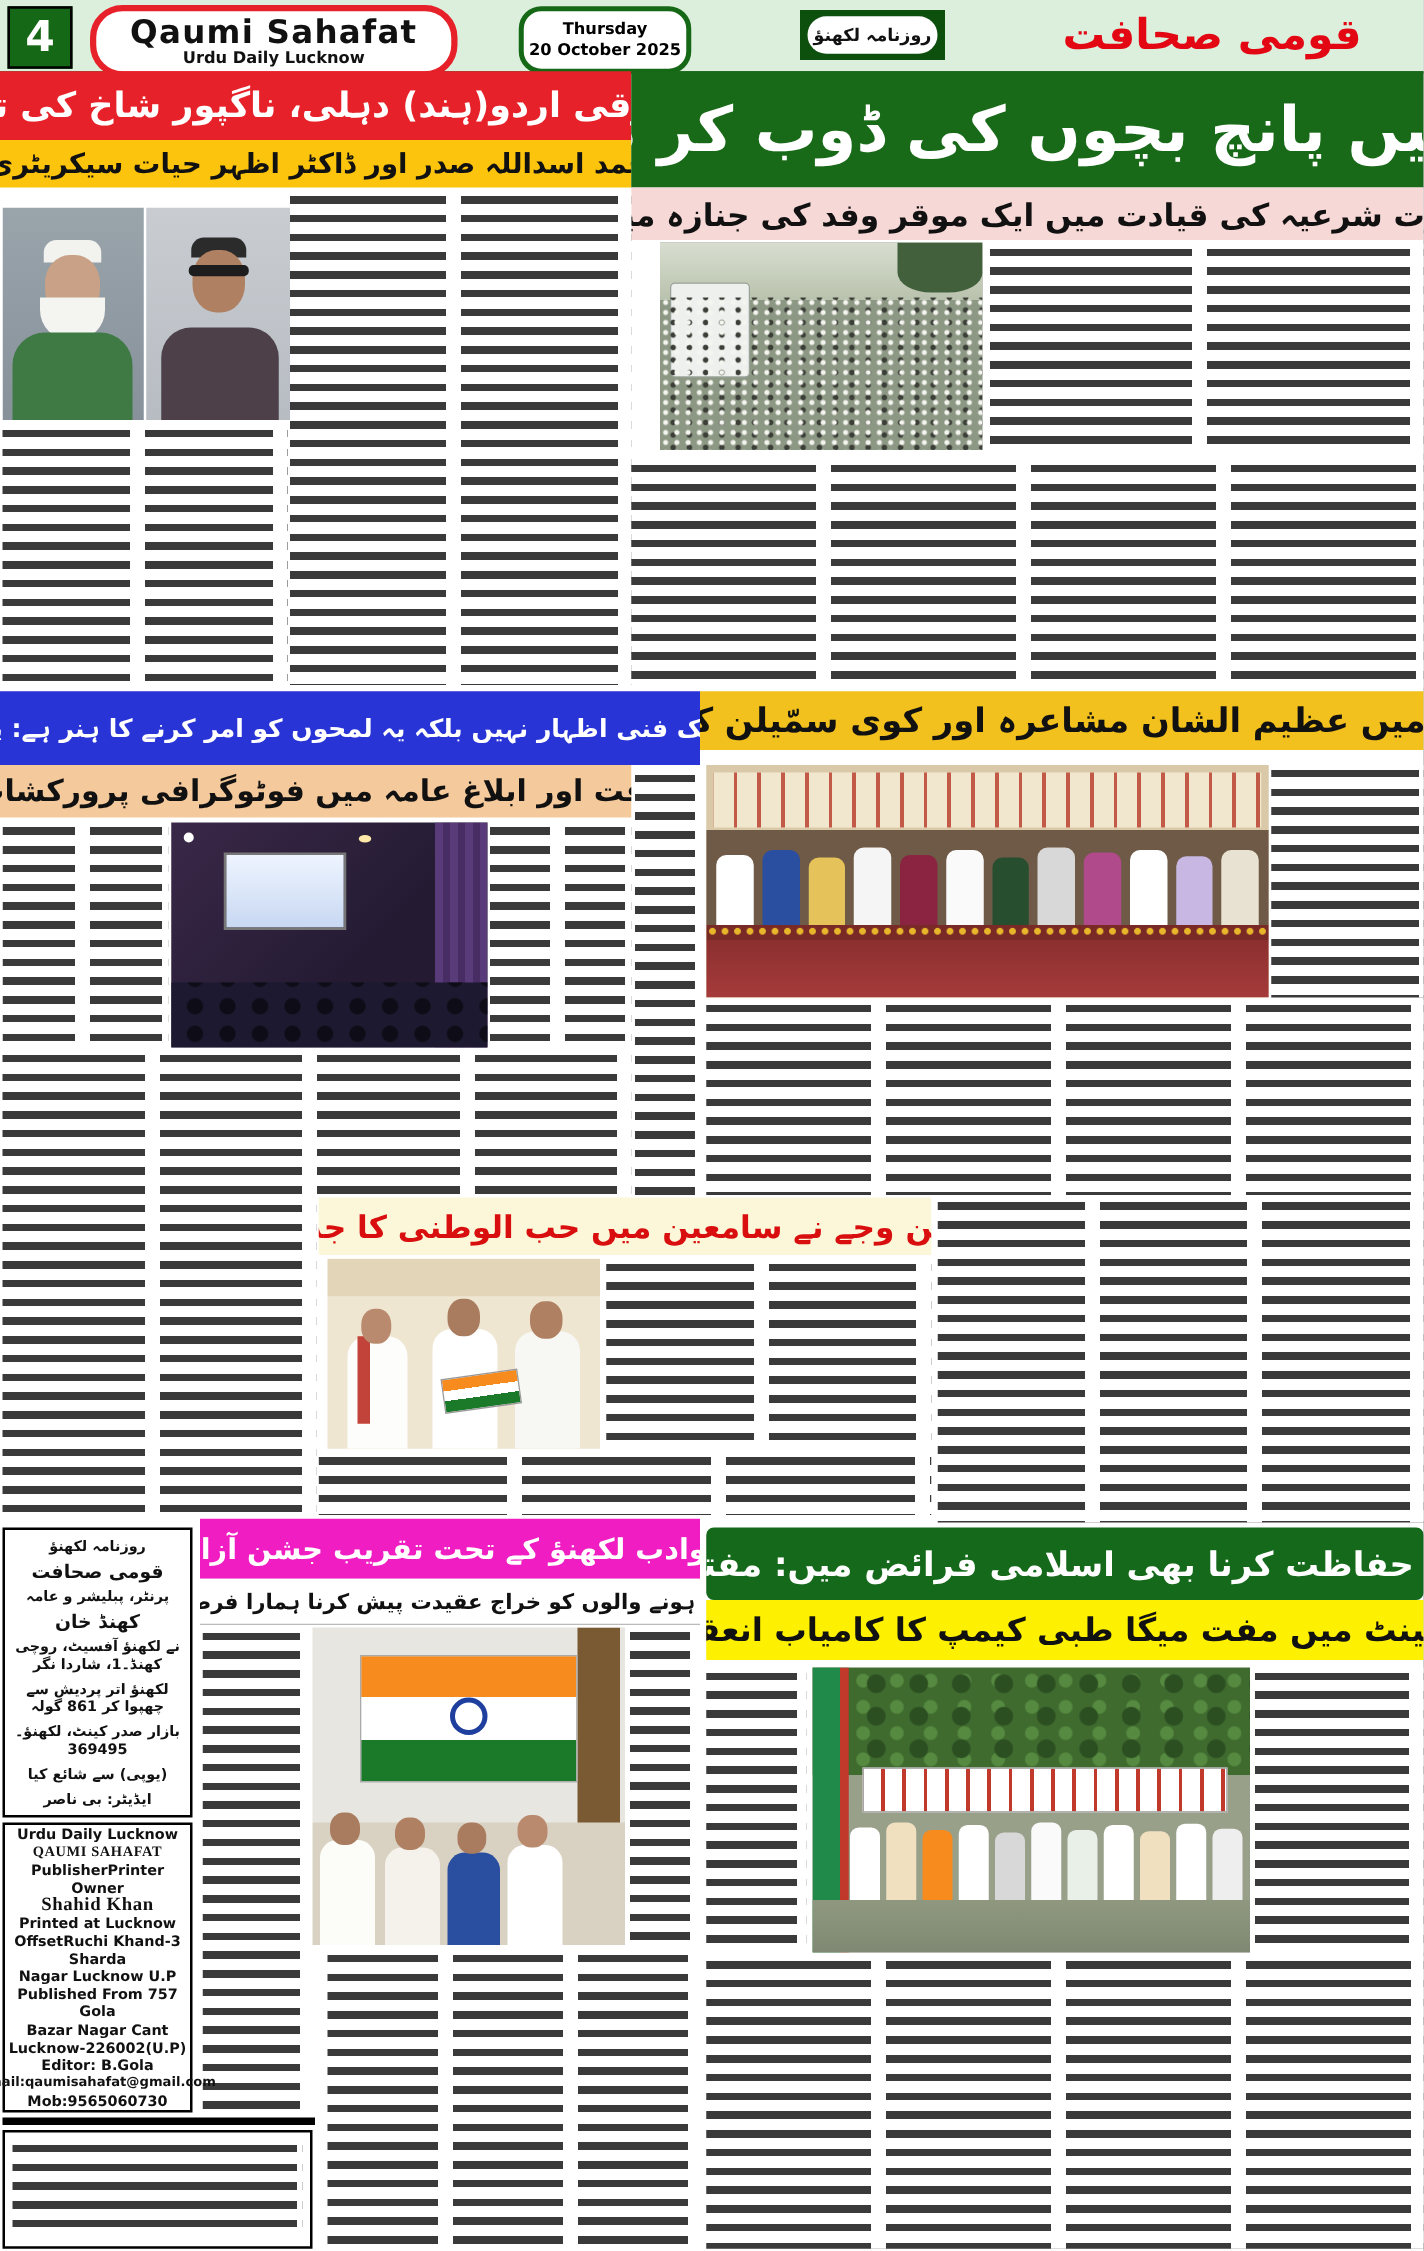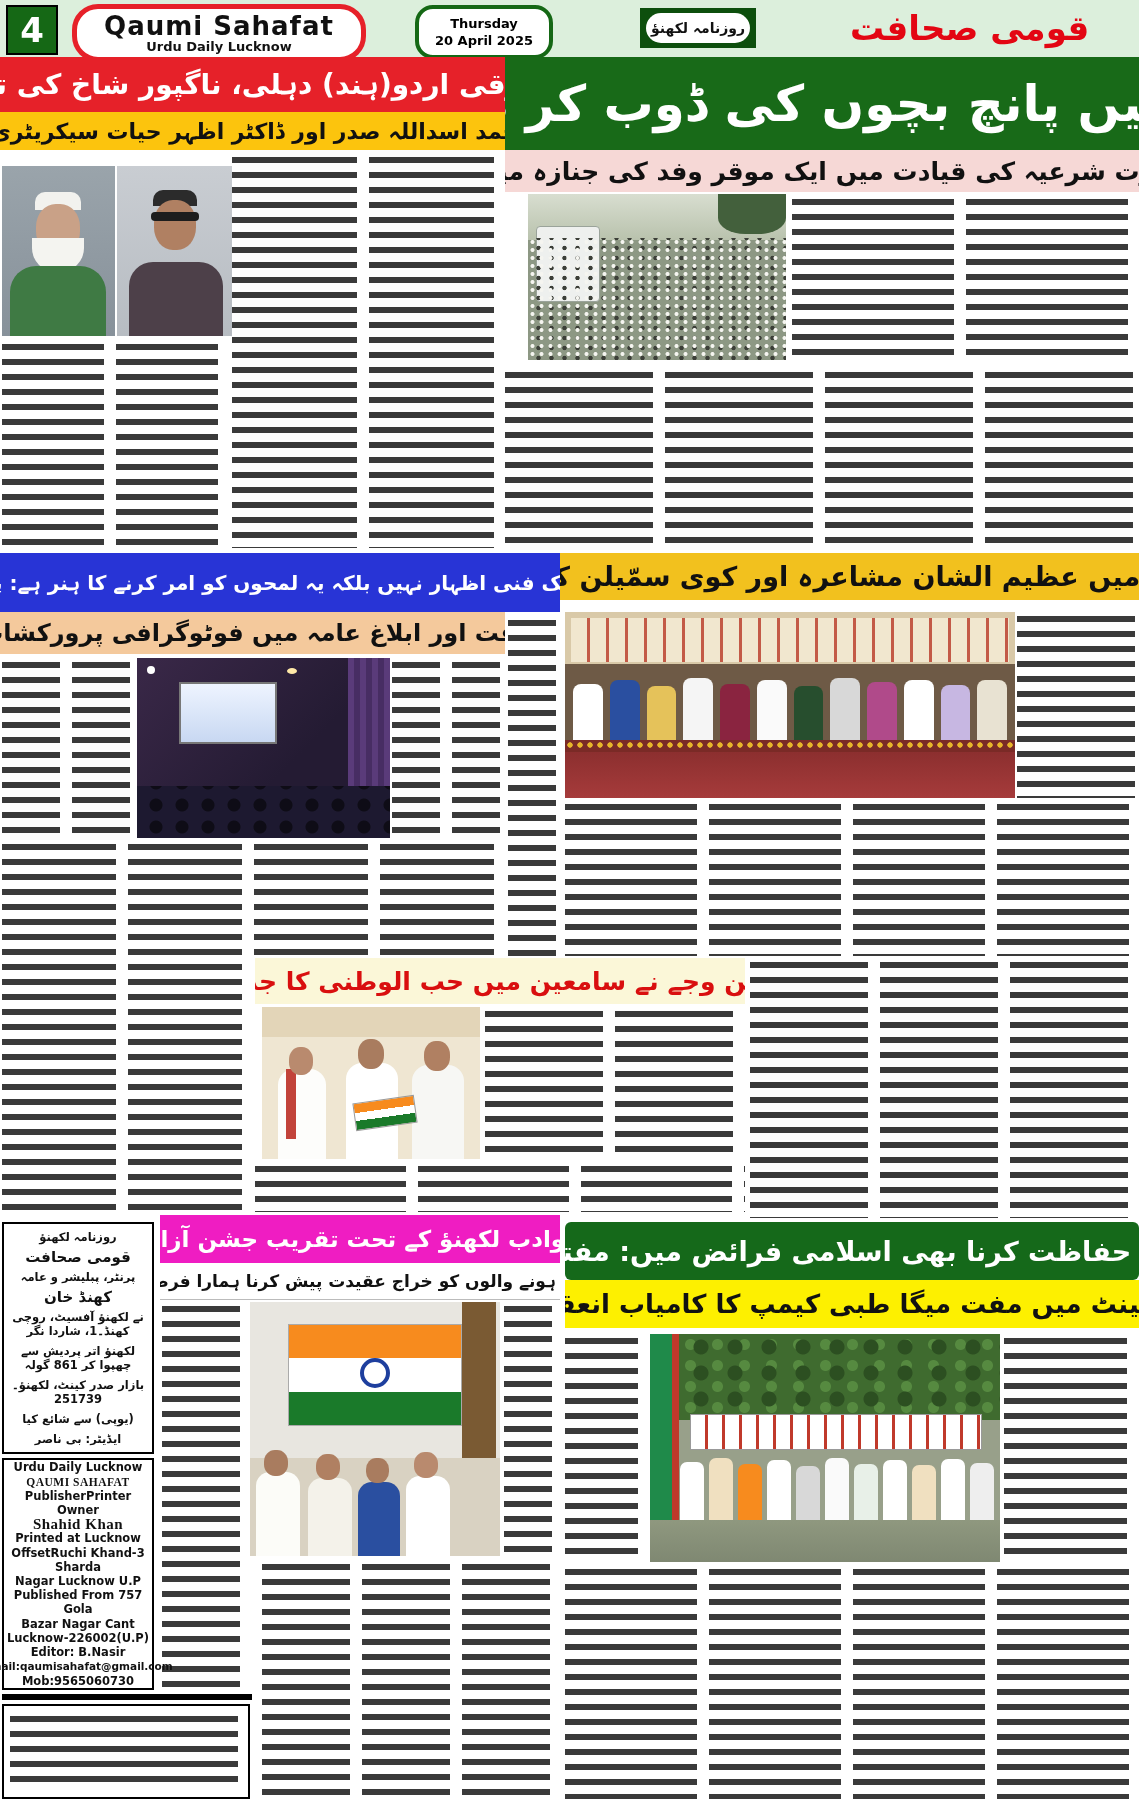--- a/index.html
+++ b/index.html
@@ -45,21 +45,21 @@
 <div class="page">
 
   <div class="masthead">
     <div class="numbox">4</div>
     <div class="paperbox">
       <div class="nm">Qaumi Sahafat</div>
       <div class="sb">Urdu Daily Lucknow</div>
     </div>
     <div class="datebox">
       <div>Thursday</div>
-      <div>20 April 2025</div>
+      <div>20 October 2025</div>
     </div>
     <div class="roznamabox">
       <div class="inner" dir="rtl">روزنامہ لکھنؤ</div>
     </div>
     <div class="urtitle" dir="rtl">قومی صحافت</div>
   </div>
 
   <div class="band" dir="rtl" style="left:0;top:57px;width:505px;height:55px;background:#e62129;color:#fff;font-size:28px;">انجمن ترقی اردو(ہند) دہلی، ناگپور شاخ کی تشکیل نو</div>
   <div class="band" dir="rtl" style="left:0;top:112px;width:505px;height:38px;background:#fcc40d;color:#111;font-size:22px;">ڈاکٹر محمد اسداللہ صدر اور ڈاکٹر اظہر حیات سیکریٹری منتخب</div>
   <div class="band" dir="rtl" style="left:505px;top:57px;width:634px;height:93px;background:#186a18;color:#fff;font-size:50px;">مظفر پور میں پانچ بچوں کی ڈوب کر دردناک موت</div>
@@ -202,36 +202,36 @@
   <div class="tx" style="left:1004px;top:1334px;width:135px;height:228px;--cw:135px;"></div>
   <div class="tx" style="left:565px;top:1565px;width:574px;height:234px;--cw:144px;"></div>
 
   <div class="pbox" style="top:1222px;height:232px;" dir="rtl">
     <div class="ln">روزنامہ لکھنؤ</div>
     <div class="ln big">قومی صحافت</div>
     <div class="ln">پرنٹر، پبلیشر و عامہ</div>
     <div class="ln big">کھنڈ خان</div>
     <div class="ln">نے لکھنؤ آفسیٹ، روچی کھنڈ۔1، شاردا نگر</div>
     <div class="ln">لکھنؤ اتر پردیش سے چھپوا کر 861 گولہ</div>
-    <div class="ln">بازار صدر کینٹ، لکھنؤ۔251739</div>
+    <div class="ln">بازار صدر کینٹ، لکھنؤ۔369495</div>
     <div class="ln">(یوپی) سے شائع کیا</div>
     <div class="ln">ایڈیٹر: بی ناصر</div>
   </div>
   <div class="pbox" style="top:1458px;height:232px;">
     <div class="ln">Urdu Daily Lucknow</div>
     <div class="ln serif">QAUMI SAHAFAT</div>
     <div class="ln">PublisherPrinter Owner</div>
     <div class="ln big serif">Shahid Khan</div>
     <div class="ln">Printed at Lucknow</div>
     <div class="ln">OffsetRuchi Khand-3 Sharda</div>
     <div class="ln">Nagar Lucknow U.P</div>
     <div class="ln">Published From 757 Gola</div>
     <div class="ln">Bazar Nagar Cant</div>
     <div class="ln">Lucknow-226002(U.P)</div>
-    <div class="ln">Editor: B.Nasir</div>
+    <div class="ln">Editor: B.Gola</div>
     <div class="ln" style="font-size:10.5px;">Email:qaumisahafat@gmail.com</div>
     <div class="ln">Mob:9565060730</div>
   </div>
 
   <div class="abs" style="left:2px;top:1694px;width:250px;height:6px;background:#000;"></div>
   <div class="abs" style="left:2px;top:1704px;width:248px;height:95px;border:2px solid #000;box-sizing:border-box;background:#fff;">
     <div class="tx" style="left:6px;top:6px;width:232px;height:79px;--cw:240px;"></div>
   </div>
 
 </div>

